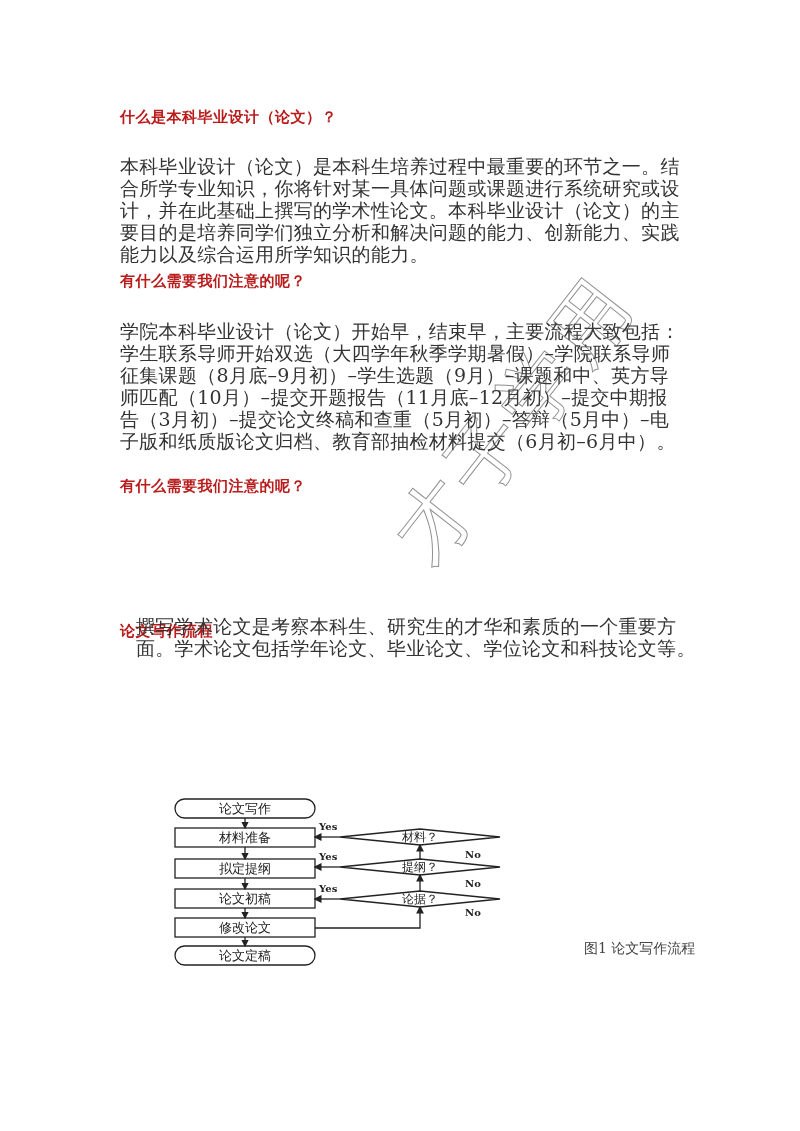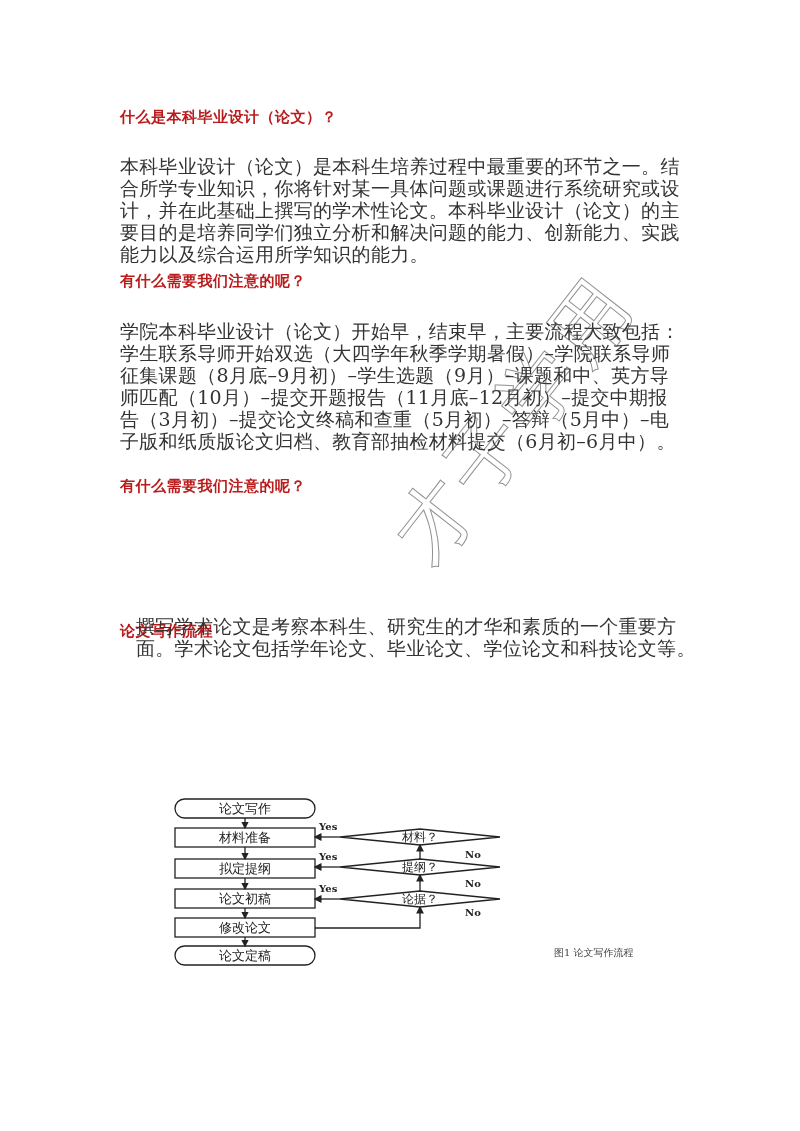--- a/index.html
+++ b/index.html
@@ -10,21 +10,21 @@
              font-weight: bold; font-size: 15px; color: #b91c1c; letter-spacing: 0.5px; white-space: nowrap; }
   .para { position: absolute; left: 120px; width: 565px; font-size: 19px; line-height: 22px;
           color: #333333; letter-spacing: 0.3px; }
   .para p { margin: 0; }
   .watermark { position: absolute; left: 370px; top: 520px; font-family: "DejaVu Sans", sans-serif;
                font-size: 78px; color: rgba(90,90,90,0.55); transform: rotate(-52deg);
                transform-origin: left top; white-space: nowrap; letter-spacing: 6px;
                -webkit-text-stroke: 1px rgba(70,70,70,0.6); color: transparent; }
   .flow { position: absolute; left: 165px; top: 794px; width: 350px; height: 185px; }
   .flow svg text { font-family: "DejaVu Serif", serif; }
-  .caption { position: absolute; left: 554px; top: 940px; font-size: 10px; color: #444; white-space: nowrap; margin-top: 6px; }
+  .caption { position: absolute; left: 584px; top: 940px; font-size: 14px; color: #444; white-space: nowrap; }
 </style>
 </head>
 <body>
 
 <div class="page">
 
   <div class="heading" style="top:108px;">什么是本科毕业设计（论文）？</div>
   <div class="para" style="top:155px;">
     <p>本科毕业设计（论文）是本科生培养过程中最重要的环节之一。结合所学专业知识，你将针对某一具体问题或课题进行系统研究或设计，并在此基础上撰写的学术性论文。本科毕业设计（论文）的主要目的是培养同学们独立分析和解决问题的能力、创新能力、实践能力以及综合运用所学知识的能力。</p>
   </div>

